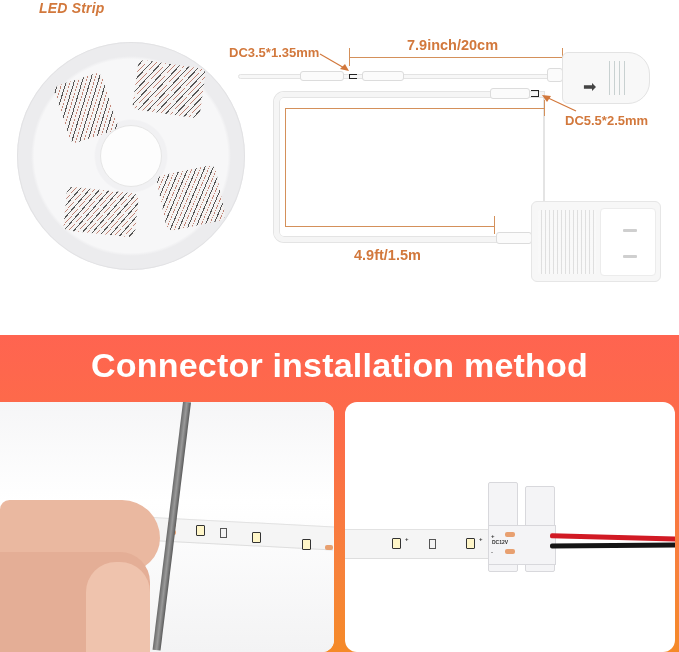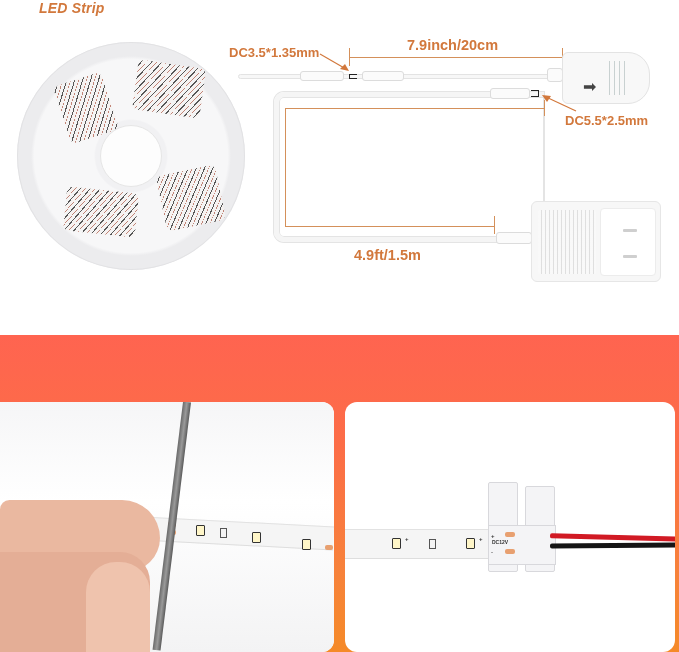--- a/index.html
+++ b/index.html
@@ -117,20 +117,21 @@
   <div class="adapter">
     <div class="label"></div>
     <div class="face">
       <div class="prong" style="top:20px;"></div>
       <div class="prong" style="top:46px;"></div>
     </div>
   </div>
 </div>
 
 <div class="banner">
+  <div class="banner-title">Connector installation method</div>
 
   <div class="panel left">
     <div class="bg-soft"></div>
     <div class="strip" style="left:0;top:107px;width:334px;height:24px;transform:rotate(3deg);transform-origin:left;"></div>
     <div class="pad" style="left:168px;top:120px;"></div>
     <div class="pad" style="left:168px;top:128px;"></div>
     <div class="led" style="left:196px;top:123px;"></div>
     <div class="res" style="left:220px;top:126px;"></div>
     <div class="led" style="left:252px;top:130px;"></div>
     <div class="led" style="left:302px;top:137px;"></div>

